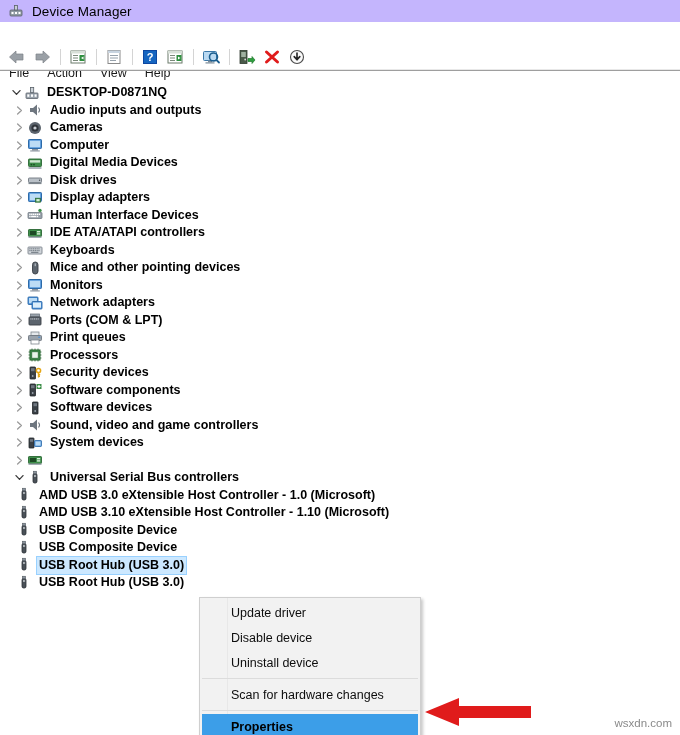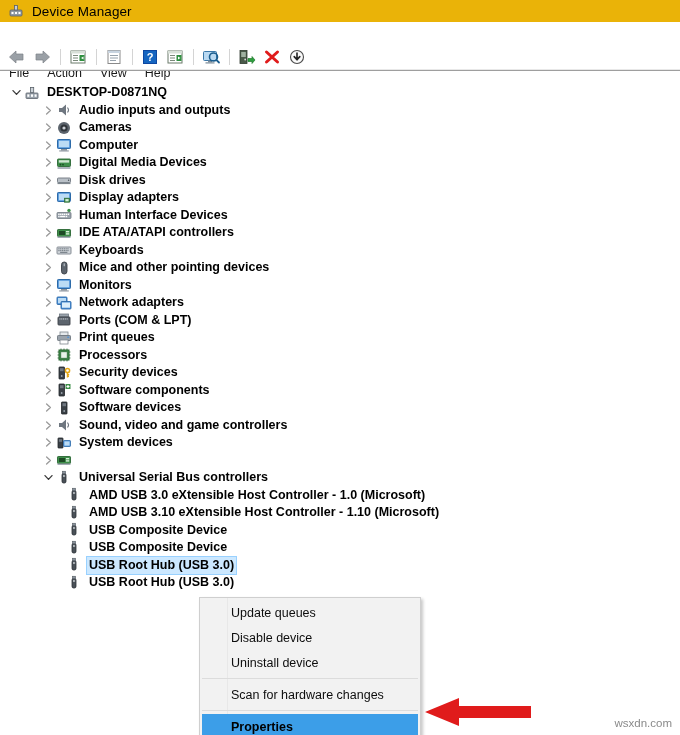--- a/index.html
+++ b/index.html
@@ -15,21 +15,21 @@
     width: 680px; height: 735px;
     background: #ffffff;
   }
 
   
   .titlebar {
     position: absolute; left: 0; top: 0;
     width: 680px; height: 22px;
     display: flex; align-items: center;
     padding-left: 8px;
-    background: #eab308;
+    background: #c4b5fd;
   }
   .titlebar .tb-icon { width: 16px; height: 16px; margin-right: 8px; flex: 0 0 auto; }
   .titlebar .tb-text {
     font-size: 13.5px; color: #000000; letter-spacing: .1px;
   }
 
   
   .menubar {
     position: absolute; left: 0; top: 22px;
     width: 680px; height: 22px;
@@ -109,22 +109,22 @@
     line-height: 17px;
     padding: 0 2px;
   }
   .row.selected .lbl {
     background: #cce8ff;
     outline: 1px solid #99d1ff;
   }
 
   
   .lvl0 { padding-left: 8px; }
-  .lvl1 { padding-left: 25px; margin-left: 15px; }
-  .lvl2 { padding-left: 50px; }
+  .lvl1 { padding-left: 11px; }
+  .lvl2 { }
 
   
   .ctxmenu {
     position: absolute;
     left: 199px; top: 597px;
     width: 222px;
     background: #f2f2f2;
     border: 1px solid #cfcfcf;
     box-shadow: 2px 2px 3px rgba(0,0,0,.22);
     padding: 2px 0 2px 0;
@@ -763,21 +763,21 @@
               <rect x="8.2" y="5.2" width="0.9" height="1.6" fill="#cfd4d9"></rect>
             </svg>
           </span>
           <span class="lbl">USB Root Hub (USB 3.0)</span>
         </div>
       </div>
   </div>
 
   <div class="ctxmenu">
     <div class="ctx-gutter"></div>
-    <div class="ctxitem">Update queues</div>
+    <div class="ctxitem">Update driver</div>
     <div class="ctxitem">Disable device</div>
     <div class="ctxitem">Uninstall device</div>
     <div class="ctxsep"></div>
     <div class="ctxitem">Scan for hardware changes</div>
     <div class="ctxsep"></div>
     <div class="ctxitem highlighted">Properties</div>
   </div>
 
   <div class="redarrow">
     <svg width="106" height="30" viewBox="0 0 106 30">

